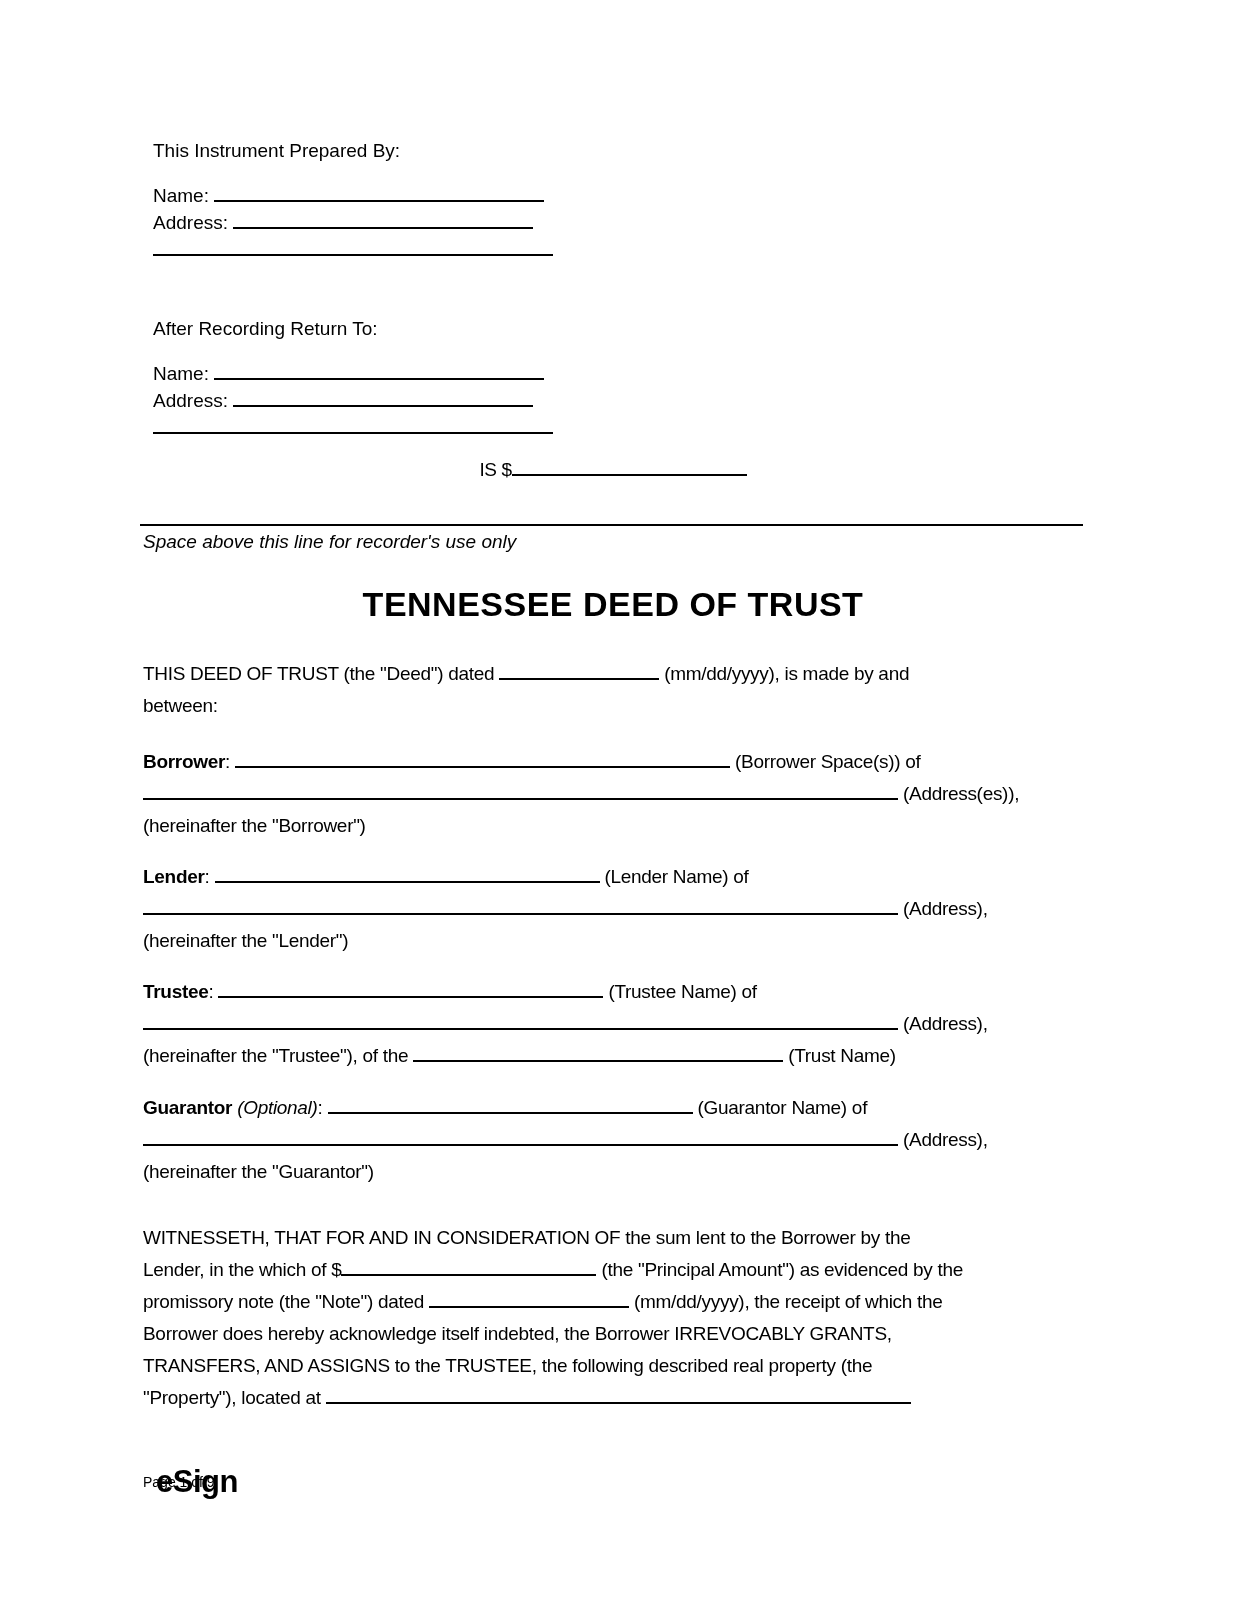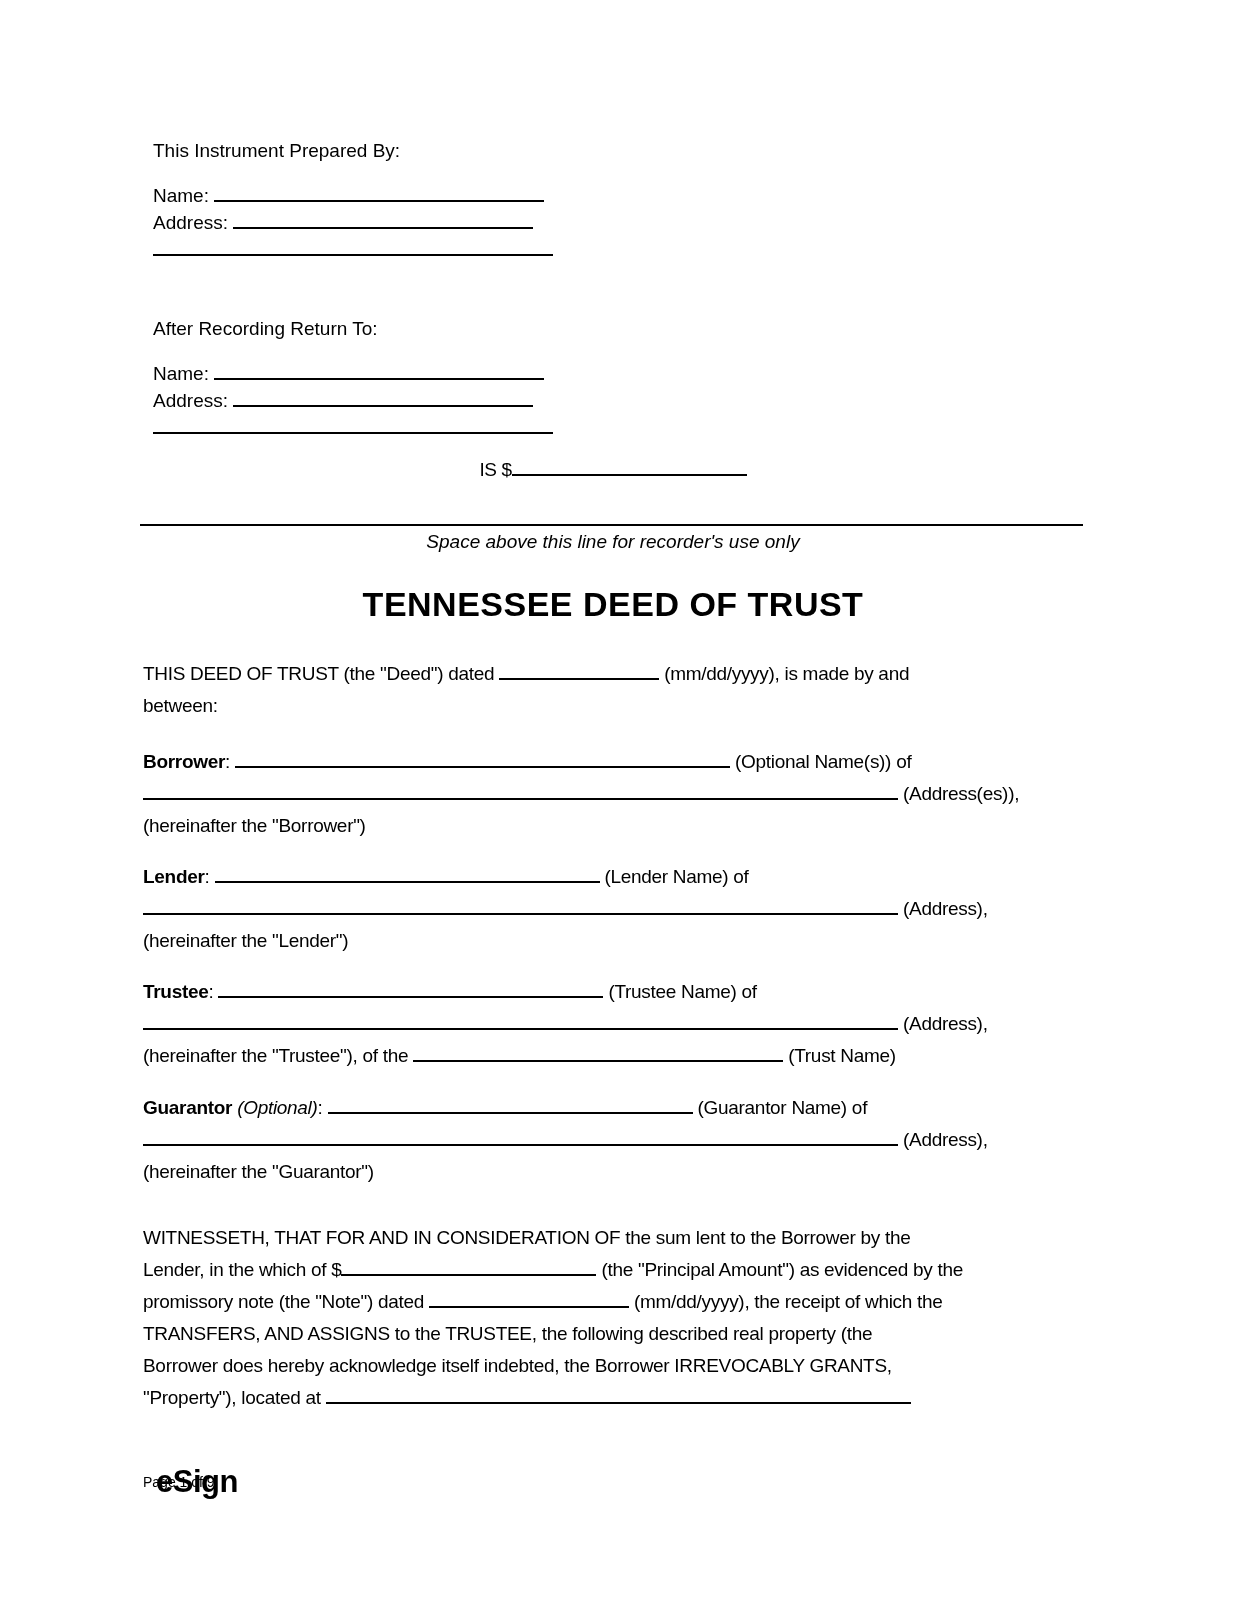--- a/index.html
+++ b/index.html
@@ -19,21 +19,21 @@
     height: 18px;
     vertical-align: baseline;
   }
   .bold { font-weight: bold; }
   .italic { font-style: italic; }
   .head { font-weight: normal; font-size: 19px; }
   .fields { margin-top: 20px; font-size: 19px; line-height: 27px; }
   .body-block { font-size: 19px; line-height: 32px; letter-spacing: -0.3px; }
   .tax { text-align: center; font-size: 19px; line-height: 23px; letter-spacing: -0.4px; }
   .rule { border-top: 2px solid #000; height: 0; }
-  .recorder { text-align: center; font-style: italic; font-size: 19px; }
+  .recorder { text-align: left; font-style: italic; font-size: 19px; }
   .doc-title { text-align: center; font-weight: bold; font-size: 34px; letter-spacing: 0.5px; }
   .brand { font-weight: bold; font-size: 31px; letter-spacing: -0.5px; }
   .pagenum { text-align: left; font-size: 14px; }
 </style>
 </head>
 <body>
 
 <div class="abs indent" style="top:140px">
   <div class="head">This Instrument Prepared By:</div>
   <div class="fields">
@@ -60,21 +60,21 @@
 <div class="abs recorder" style="top:531px">Space above this line for recorder's use only</div>
 
 <div class="abs doc-title" style="top:585px">TENNESSEE DEED OF TRUST</div>
 
 <div class="abs body-block" style="top:658px">
     <div class="line"><span>THIS DEED OF TRUST (the "Deed") dated </span><span class="blank" style="width: 160px;"></span><span> (mm/dd/yyyy), is made by and</span></div>
     <div class="line"><span>between:</span></div>
   </div>
 
 <div class="abs body-block" style="top:746px">
-    <div class="line"><span class="bold">Borrower</span><span>: </span><span class="blank" style="width: 495px;"></span><span> (Optional Name(s)) of</span></div>
+    <div class="line"><span class="bold">Borrower</span><span>: </span><span class="blank" style="width: 495px;"></span><span> (Borrower Space(s)) of</span></div>
     <div class="line"><span class="blank" style="width: 755px;"></span><span> (Address(es)),</span></div>
     <div class="line"><span>(hereinafter the "Borrower")</span></div>
   </div>
 
 <div class="abs body-block" style="top:861px">
     <div class="line"><span class="bold">Lender</span><span>: </span><span class="blank" style="width: 385px;"></span><span> (Lender Name) of</span></div>
     <div class="line"><span class="blank" style="width: 755px;"></span><span> (Address),</span></div>
     <div class="line"><span>(hereinafter the "Lender")</span></div>
   </div>
 
@@ -87,19 +87,19 @@
 <div class="abs body-block" style="top:1092px">
     <div class="line"><span class="bold">Guarantor</span><span> </span><span class="italic">(Optional)</span><span>: </span><span class="blank" style="width: 365px;"></span><span> (Guarantor Name) of</span></div>
     <div class="line"><span class="blank" style="width: 755px;"></span><span> (Address),</span></div>
     <div class="line"><span>(hereinafter the "Guarantor")</span></div>
   </div>
 
 <div class="abs body-block" style="top:1222px">
     <div class="line"><span>WITNESSETH, THAT FOR AND IN CONSIDERATION OF the sum lent to the Borrower by the</span></div>
     <div class="line"><span>Lender, in the which of $</span><span class="blank" style="width: 255px;"></span><span> (the "Principal Amount") as evidenced by the</span></div>
     <div class="line"><span>promissory note (the "Note") dated </span><span class="blank" style="width: 200px;"></span><span> (mm/dd/yyyy), the receipt of which the</span></div>
+    <div class="line"><span>Borrower does hereby acknowledge itself indebted, the Borrower IRREVOCABLY GRANTS,</span></div>
     <div class="line"><span>TRANSFERS, AND ASSIGNS to the TRUSTEE, the following described real property (the</span></div>
-    <div class="line"><span>Borrower does hereby acknowledge itself indebted, the Borrower IRREVOCABLY GRANTS,</span></div>
     <div class="line"><span>"Property"), located at </span><span class="blank" style="width: 585px;"></span></div>
   </div>
 
 <div class="abs brand" style="top:1464px; left:156px; width:300px">eSign</div>
 <div class="abs pagenum" style="top:1474px">Page 1 of 9</div>
 
 </body></html>

